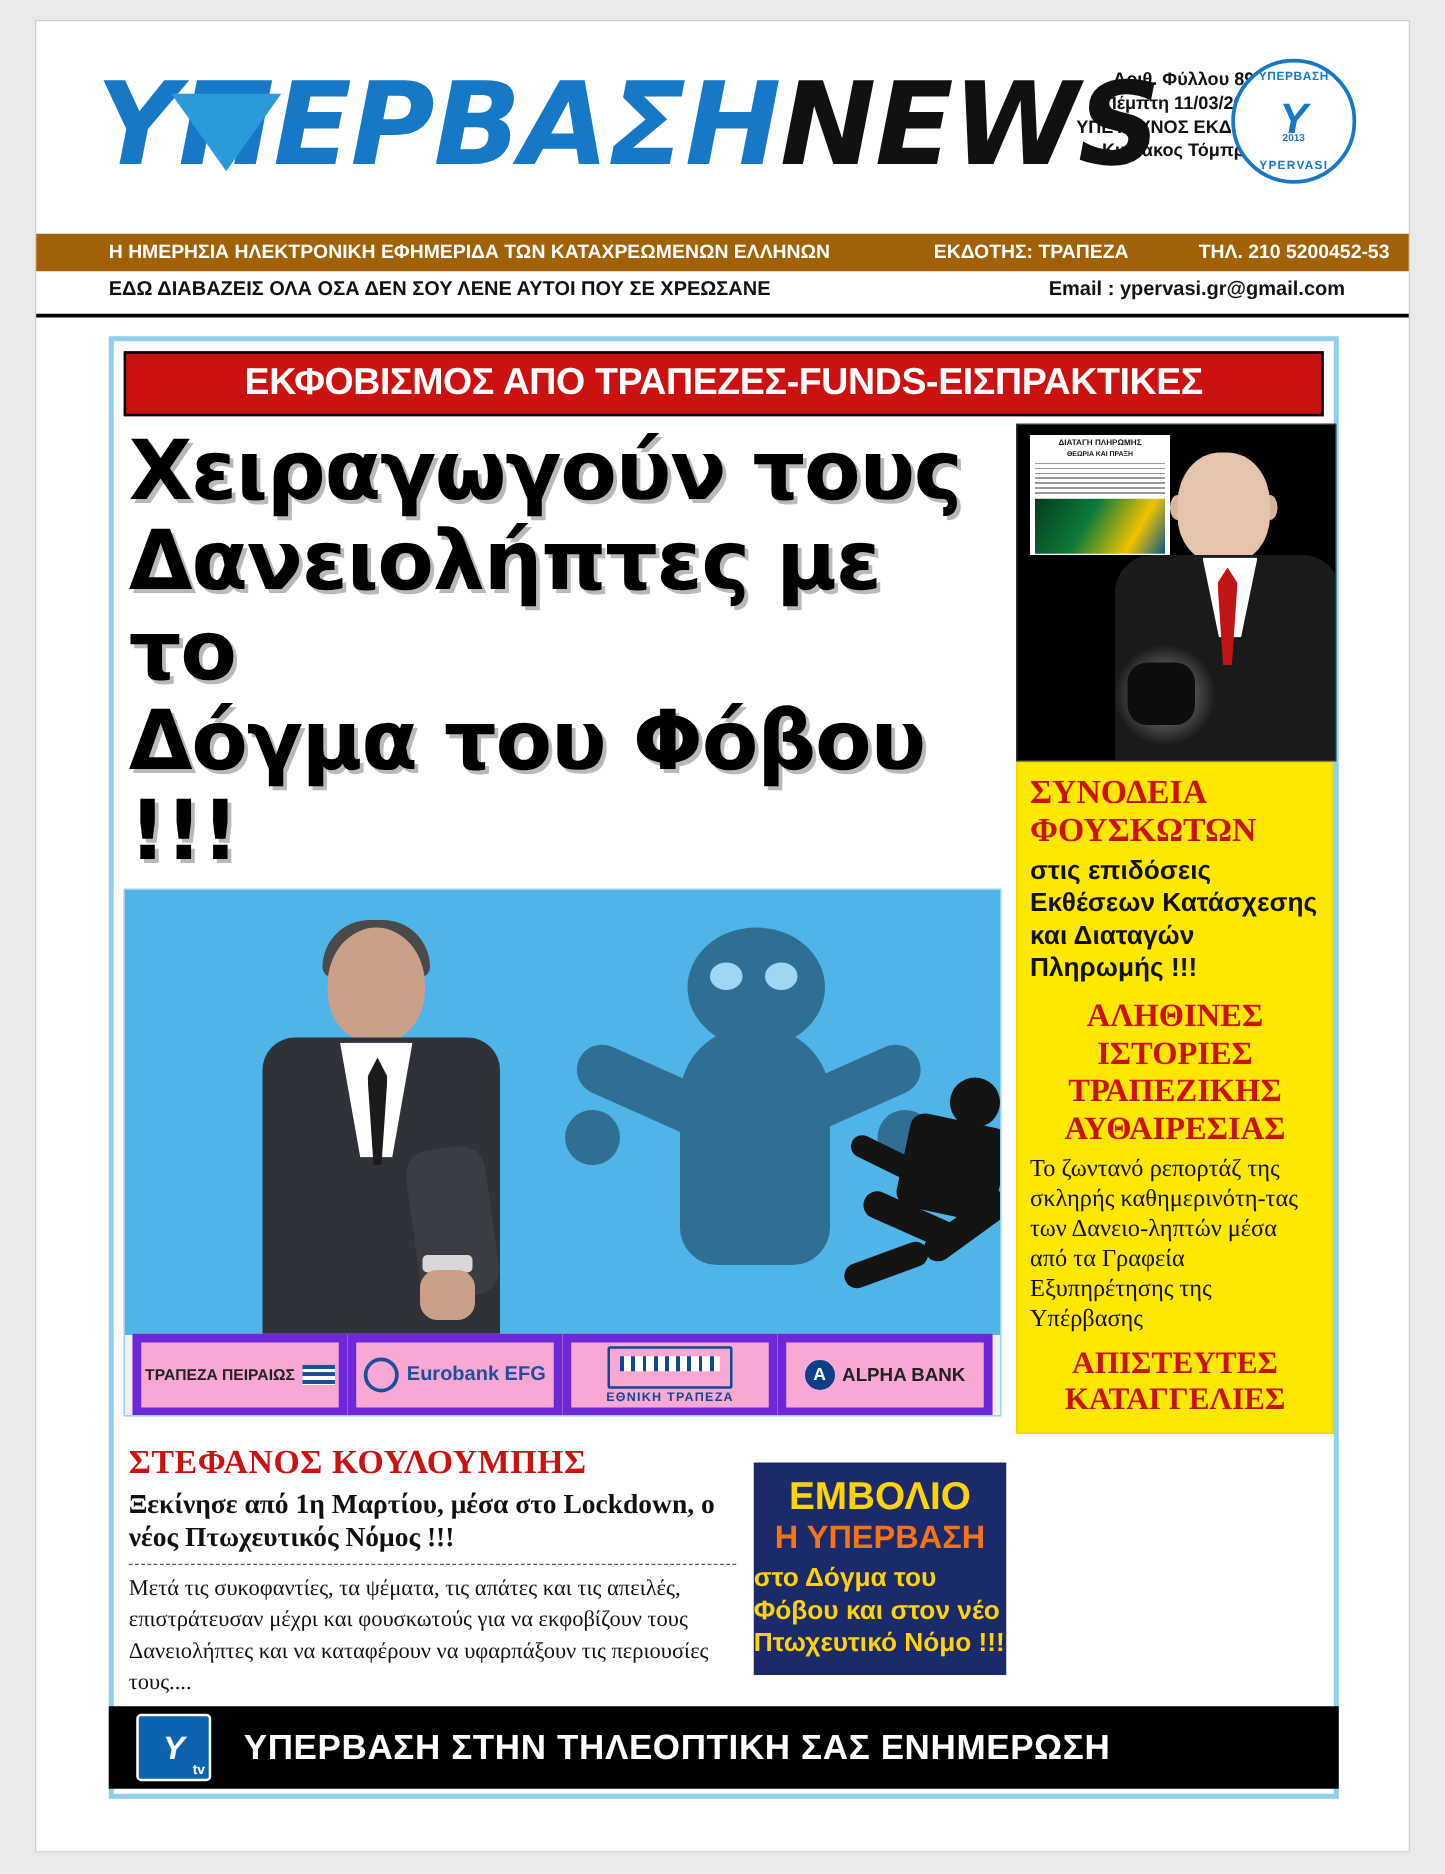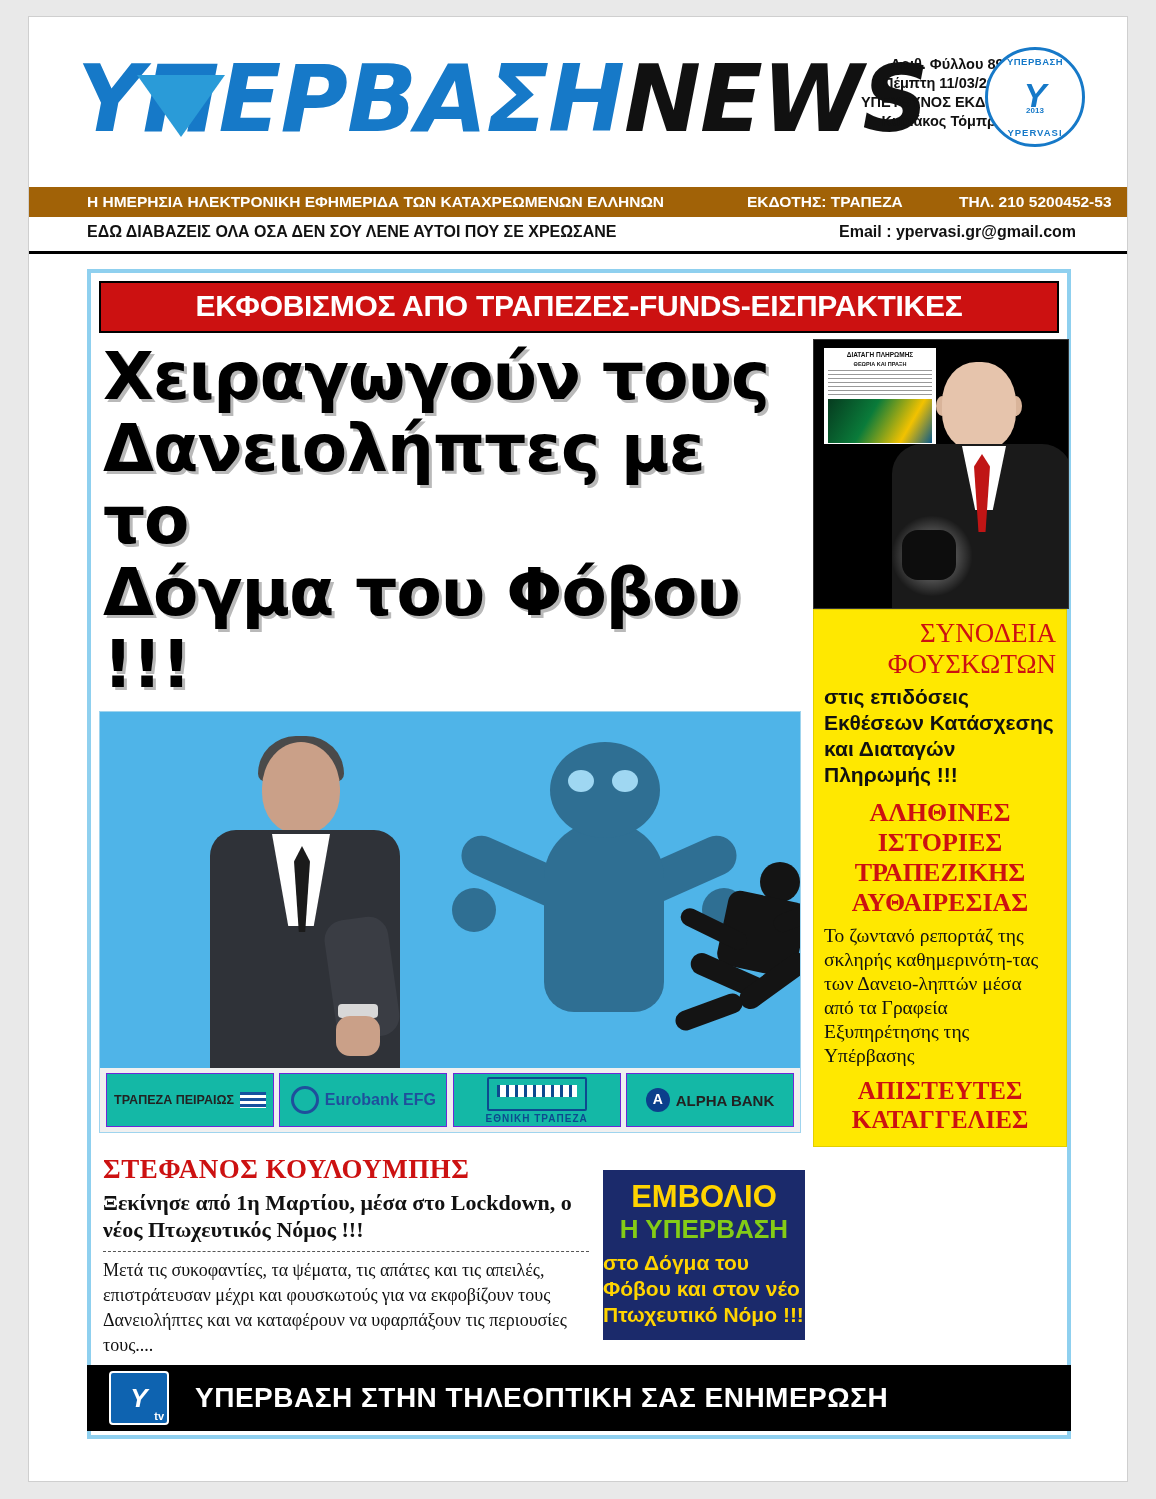--- a/index.html
+++ b/index.html
@@ -119,21 +119,21 @@
   .r-arm2{position:absolute;left:112px;top:44px;width:62px;height:18px;background:#141414;border-radius:9px;transform:rotate(-22deg);}
   .r-leg1{position:absolute;left:28px;top:104px;width:86px;height:22px;background:#141414;border-radius:11px;transform:rotate(24deg);}
   .r-leg2{position:absolute;left:74px;top:108px;width:80px;height:22px;background:#141414;border-radius:11px;transform:rotate(-36deg);}
   .r-leg3{position:absolute;left:14px;top:140px;width:70px;height:20px;background:#141414;border-radius:10px;transform:rotate(-20deg);}
 
   .banks{
     position:absolute;left:0;bottom:0;width:700px;height:64px;background:#f0f0f0;
     display:flex;align-items:center;justify-content:space-between;padding:0 6px;box-sizing:border-box;
   }
   .bank{
-    background:#14b8a6;border:1px solid #6d28d9;height:52px;width:166px;
+    background:#f9a8d4;border:7px solid #6d28d9;height:52px;width:166px;
     display:flex;align-items:center;justify-content:center;gap:6px;
     font-size:12.5px;font-weight:bold;color:#222;
   }
   .bank .blue-lines{width:26px;height:16px;background:
       repeating-linear-gradient(180deg,#16509e 0 3px,#fff 3px 6px);}
   .bank .eb-logo{width:22px;height:22px;border-radius:50%;border:3px solid #1f4f9c;}
   .bank .eth{width:96px;height:30px;border:2px solid #0d4a8f;border-radius:2px;position:relative;}
   .bank .eth::before{content:"";position:absolute;left:8px;top:6px;width:80px;height:12px;
       background:repeating-linear-gradient(90deg,#0d4a8f 0 3px,#fff 3px 9px);}
   .bank .alpha{width:24px;height:24px;border-radius:50%;background:#0b3f8c;position:relative;}
@@ -153,21 +153,21 @@
   .dashed{border-top:1px dashed #555;margin:8px 0 6px;}
   .art-body{
     font-family:"Liberation Serif", serif;
     font-size:18px;line-height:25px;color:#111;
   }
   .vaccine{
     width:222px;background:#1b2a6b;color:#fff;margin-left:6px;padding:10px 0 12px;
     box-sizing:border-box;
   }
   .vac-t1{color:#ffd400;font-size:31px;font-weight:bold;line-height:34px;text-align:center;}
-  .vac-t2{color:#84cc16;font-size:26px;font-weight:bold;line-height:30px;text-align:center;margin-bottom:6px;}
+  .vac-t2{color:#f97316;font-size:26px;font-weight:bold;line-height:30px;text-align:center;margin-bottom:6px;}
   .vac-body{color:#ffd400;font-size:21px;font-weight:bold;line-height:26px;}
 
   
   .hitman{
     width:254px;height:268px;background:#000;position:relative;overflow:hidden;border:1px solid #333;
   }
   .hm-doc{position:absolute;left:10px;top:8px;width:112px;height:96px;background:#fff;}
   .hm-doc .d-t{font-size:6.5px;font-weight:bold;color:#111;text-align:center;margin-top:3px;}
   .hm-doc .d-lines{margin:3px 4px;height:26px;background:repeating-linear-gradient(180deg,#999 0 1px,#fff 1px 4px);}
   .hm-doc .d-img{margin:2px 4px;height:44px;background:linear-gradient(120deg,#063b1f,#0a7b3a 40%,#f2c200 75%,#0a5a8a);}
@@ -178,21 +178,21 @@
   .hm-shirt{position:absolute;left:148px;top:106px;width:44px;height:64px;background:#fff;clip-path:polygon(0 0,100% 0,70% 100%,30% 100%);}
   .hm-tie{position:absolute;left:160px;top:114px;width:16px;height:78px;background:#c01515;clip-path:polygon(50% 0,100% 16%,72% 100%,28% 100%,0 16%);}
   .hm-glove{position:absolute;left:88px;top:190px;width:54px;height:50px;border-radius:16px;background:#0d0d0d;}
   .hm-glow{position:absolute;left:70px;top:176px;width:96px;height:80px;border-radius:50%;
      background:radial-gradient(circle,rgba(255,255,255,.55),rgba(255,255,255,0) 65%);}
 
   .yellow-box{
     width:254px;background:#ffe800;border:1px solid #e2cf00;padding:8px 10px 12px;box-sizing:border-box;
   }
   .yb-red{
-    color:#cc1111;font-size:27px;font-weight:normal;line-height:31px;text-align:right;
+    color:#cc1111;font-size:27px;font-weight:bold;line-height:31px;text-align:left;
     font-family:"Liberation Serif", serif;
   }
   .yb-black{
     color:#111;font-size:21px;font-weight:bold;line-height:26px;margin-top:4px;
   }
   .yb-red2{
     color:#cc1111;font-size:26px;font-weight:bold;line-height:30px;text-align:center;margin-top:10px;
     font-family:"Liberation Serif", serif;
   }
   .yb-serif{

